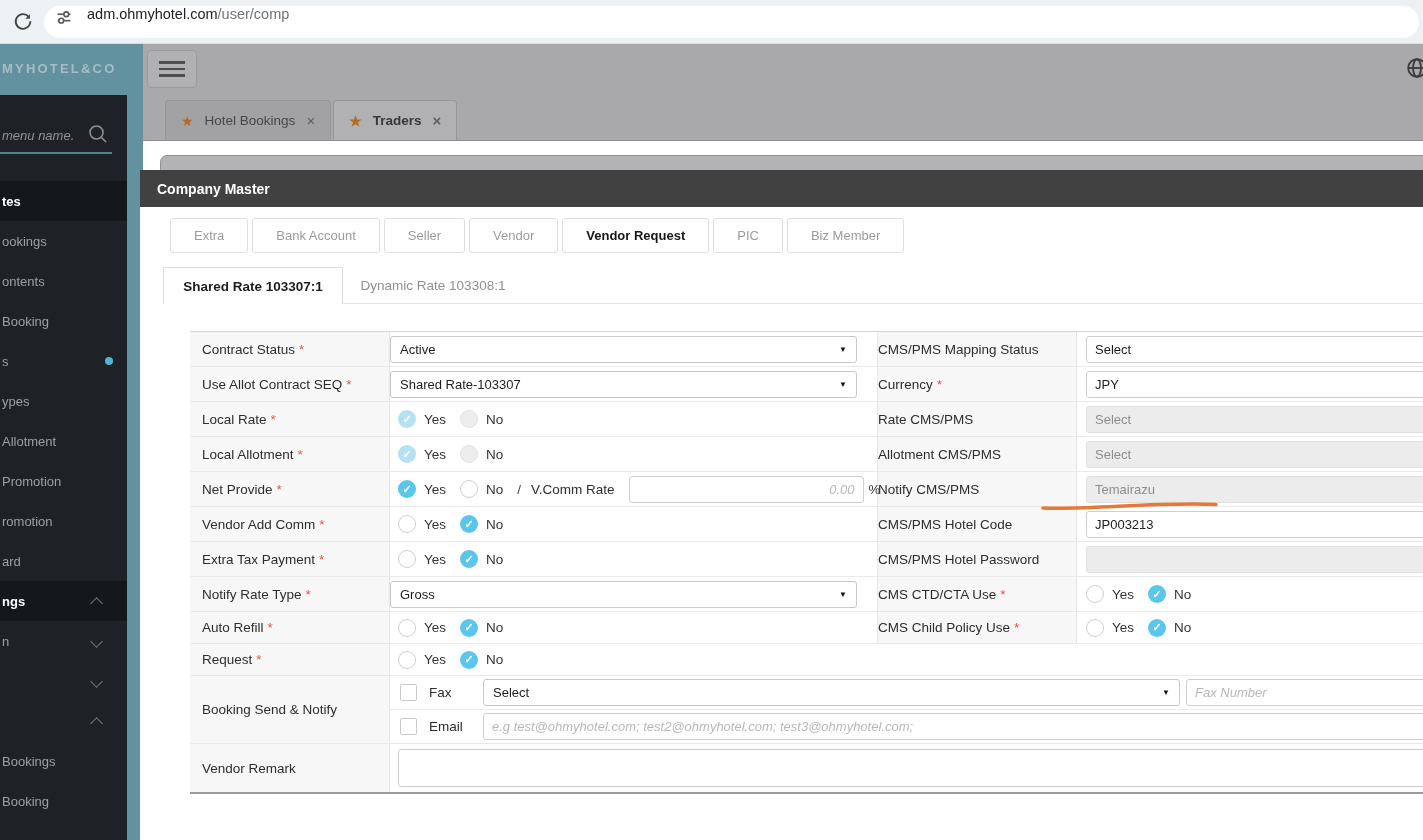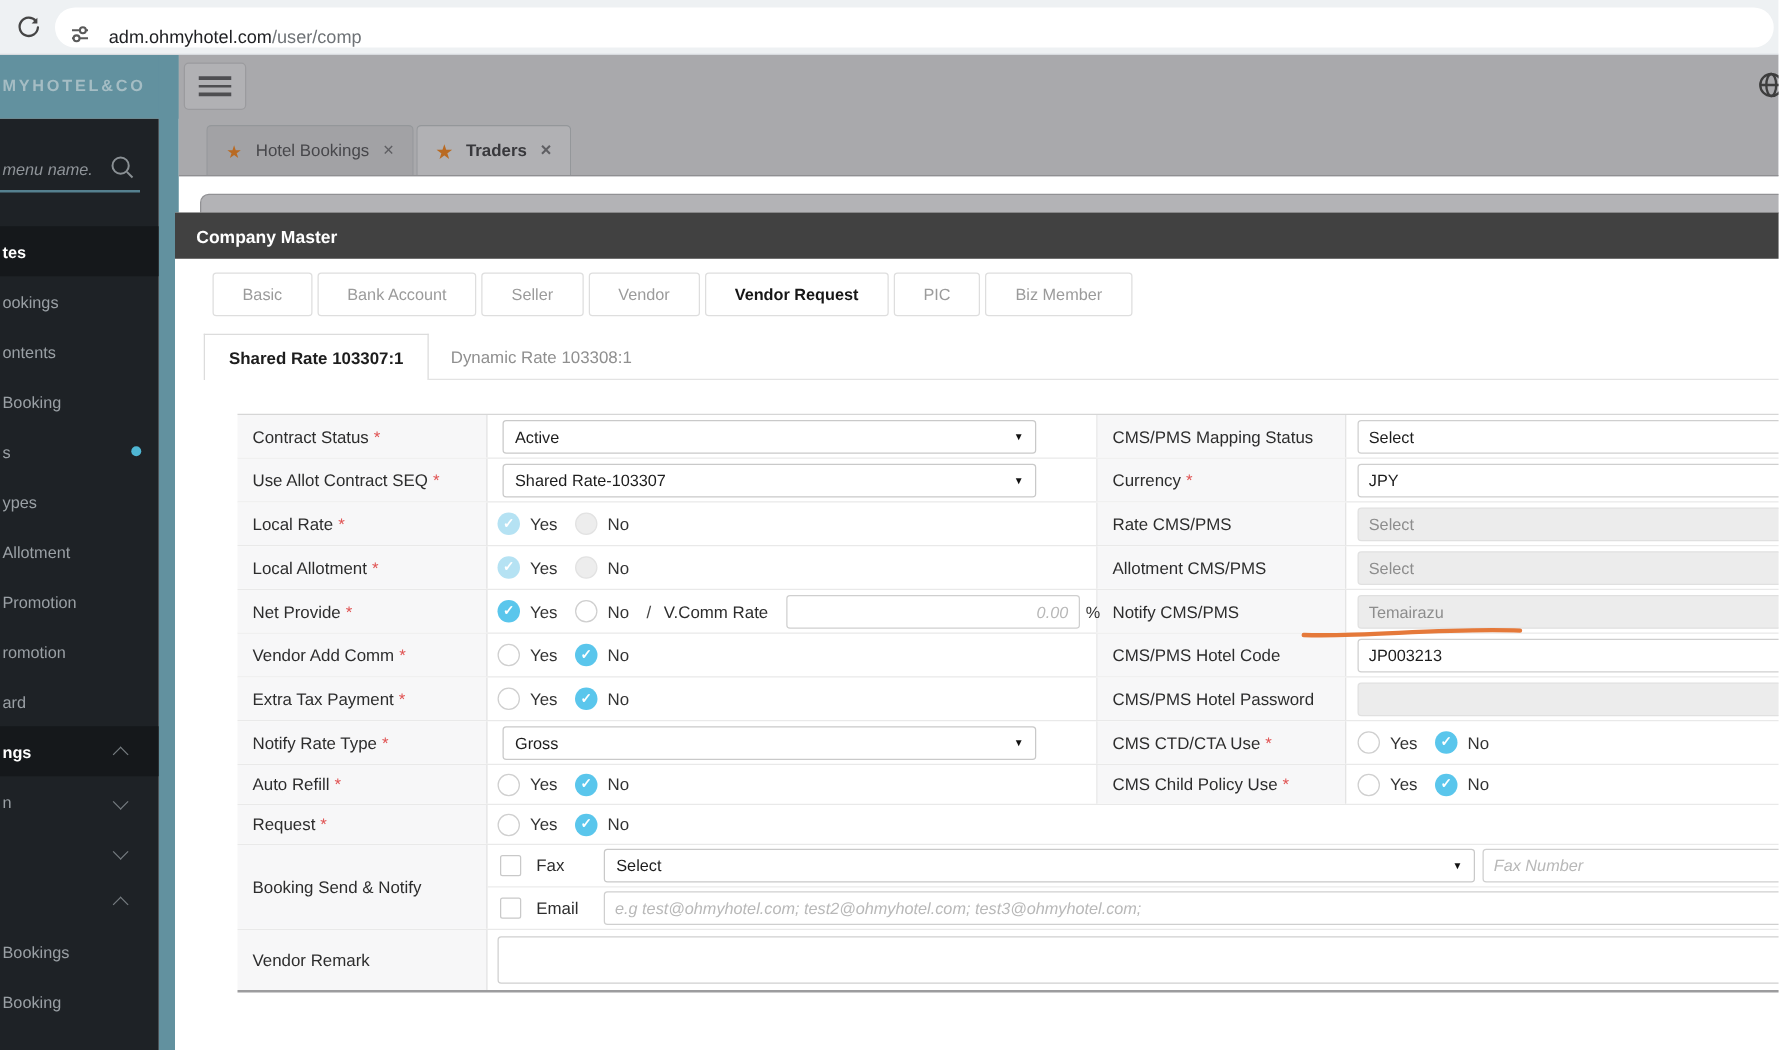--- a/index.html
+++ b/index.html
@@ -4,21 +4,21 @@
 <style>
   html,body{margin:0;padding:0;background:#fff}
   #canvas{position:relative;width:1423px;height:840px;overflow:hidden;
     font-family:"Liberation Sans",sans-serif;background:#fff}
 
   
   #browser-bar{position:absolute;left:0;top:0;width:1423px;height:44px;background:#eef1f3;
     border-bottom:1px solid #d8dbdf;display:flex;align-items:center;box-sizing:border-box}
   #reload-btn{margin-left:12px;width:22px;height:22px;cursor:pointer}
   #url-pill{margin-left:10px;height:32px;flex:1;background:#ffffff;border-radius:16px;
-    display:flex;align-items:flex-end;padding-left:9px;margin-right:4px}
+    display:flex;align-items:flex-start;padding-left:9px;margin-right:4px}
   #tune-btn{width:22px;height:22px;margin-right:12px}
   #url-text{font-size:14.5px;color:#202124;white-space:nowrap}
   #url-text .path{color:#6e7276}
 
   
   #teal-top{position:absolute;left:0;top:44px;width:143px;height:51px;background:#62919f}
   #logo{position:absolute;left:2px;top:61px;color:#a5bdc4;font-weight:bold;font-size:13px;
     letter-spacing:2.2px;white-space:nowrap}
   #teal-strip{position:absolute;left:127px;top:44px;width:16px;height:796px;background:#62919f}
   #sidebar{position:absolute;left:0;top:95px;width:127px;height:745px;background:#1e2226;overflow:hidden}
@@ -70,31 +70,31 @@
 
   
   #ftable{position:absolute;left:50px;top:161px;width:1290px;border-top:1px solid #d6d6d6;
     border-bottom:2px solid #9c9c9e;box-sizing:content-box}
   .frow{display:flex;border-bottom:1px solid #e9e9e9;box-sizing:border-box}
   .frow:last-child{border-bottom:none}
   .h35{height:35px}.h32{height:32px}.h68{height:68px}.h48{height:48px}
   .lblc{width:200px;background:#f7f7f8;border-right:1px solid #e4e4e4;display:flex;align-items:center;
     padding-left:12px;font-size:13.5px;color:#2d2d2d;box-sizing:border-box;flex:none}
   .lblc2{width:200px;background:#f7f7f8;border-left:1px solid #e9e9e9;border-right:1px solid #e4e4e4;
-    display:flex;align-items:center;padding-left:12px;font-size:13.5px;color:#2d2d2d;box-sizing:border-box;flex:none}
+    display:flex;align-items:center;font-size:13.5px;color:#2d2d2d;box-sizing:border-box;flex:none}
   .lbl-empty{width:200px;flex:none}
   .req{color:#e05353;margin-left:4px}
   .ctl1{width:487px;display:flex;align-items:center;box-sizing:border-box;flex:none;position:relative}
   .ctl2{flex:1;display:flex;align-items:center;position:relative}
   .ctl-full{flex:1;display:flex;align-items:center}
   .sel{height:27px;border:1px solid #c9c9c9;border-radius:3px;background:#fff;display:flex;
     align-items:center;padding:0 26px 0 9px;font-size:13px;color:#1d1d1d;position:relative;
     box-sizing:border-box;cursor:pointer}
   .sel .arr{position:absolute;right:9px;top:8px;font-size:8px;color:#111}
-  .sel1{margin-left:12px;width:427px;flex:none}
+  .sel1{margin-left:0;width:467px;flex:none}
   .inp{height:27px;border:1px solid #cfcfcf;border-radius:3px;font-size:13px;color:#1d1d1d;
     padding:0 8px;box-sizing:border-box;font-family:"Liberation Sans",sans-serif;background:#fff}
   .inp::placeholder{color:#b8b8b8;font-style:italic}
   .inp.dis{background:#ececec;border-color:#e0e0e0;color:#8d8d8d}
   .inp2{margin-left:9px;width:395px;flex:none}
   .radio{width:18px;height:18px;border-radius:50%;box-sizing:border-box;display:flex;
     align-items:center;justify-content:center;cursor:pointer;flex:none}
   .r-on{background:#5ac6ec}
   .r-on-pale{background:#b5e2f3}
   .r-off{background:#fff;border:1px solid #cfcfcf}
@@ -233,21 +233,21 @@
         <span class="x">×</span>
       </div>
     </div>
   <div id="panel-ghost"></div>
 
   <div id="modal">
     <div id="modal-header">
       <span>Company Master</span>
     </div>
     <div id="modal-tabs">
-        <div class="mtab">Basic</div>
+        <div class="mtab">Extra</div>
         <div class="mtab">Bank Account</div>
         <div class="mtab">Seller</div>
         <div class="mtab">Vendor</div>
         <div class="mtab active">Vendor Request</div>
         <div class="mtab">PIC</div>
         <div class="mtab">Biz Member</div>
       </div>
     <div id="rate-tabs">
         <div class="rtab active">Shared Rate 103307:1</div>
         <div class="rtab">Dynamic Rate 103308:1</div>

